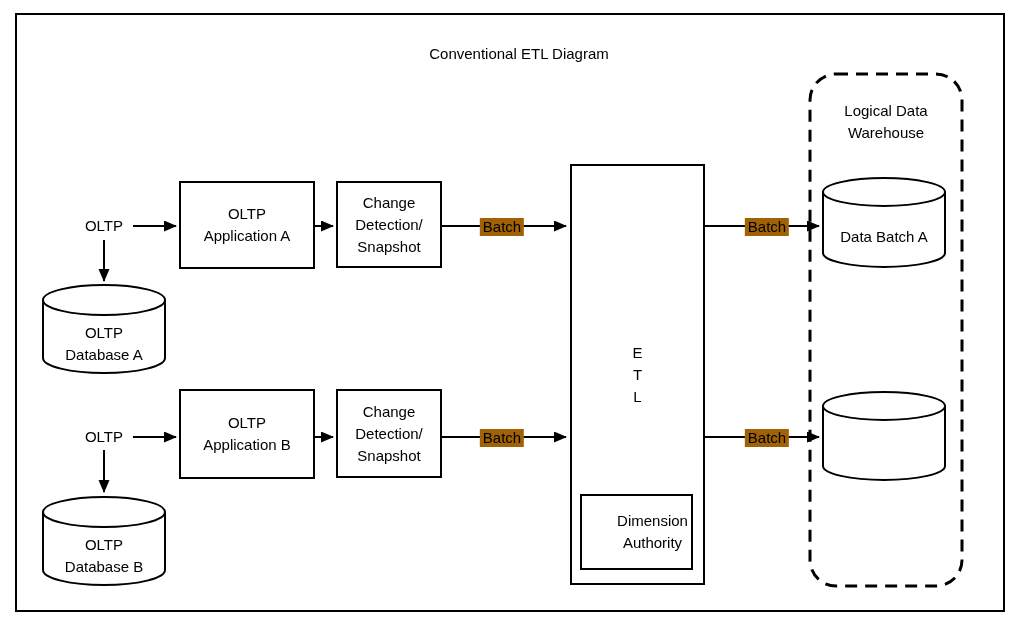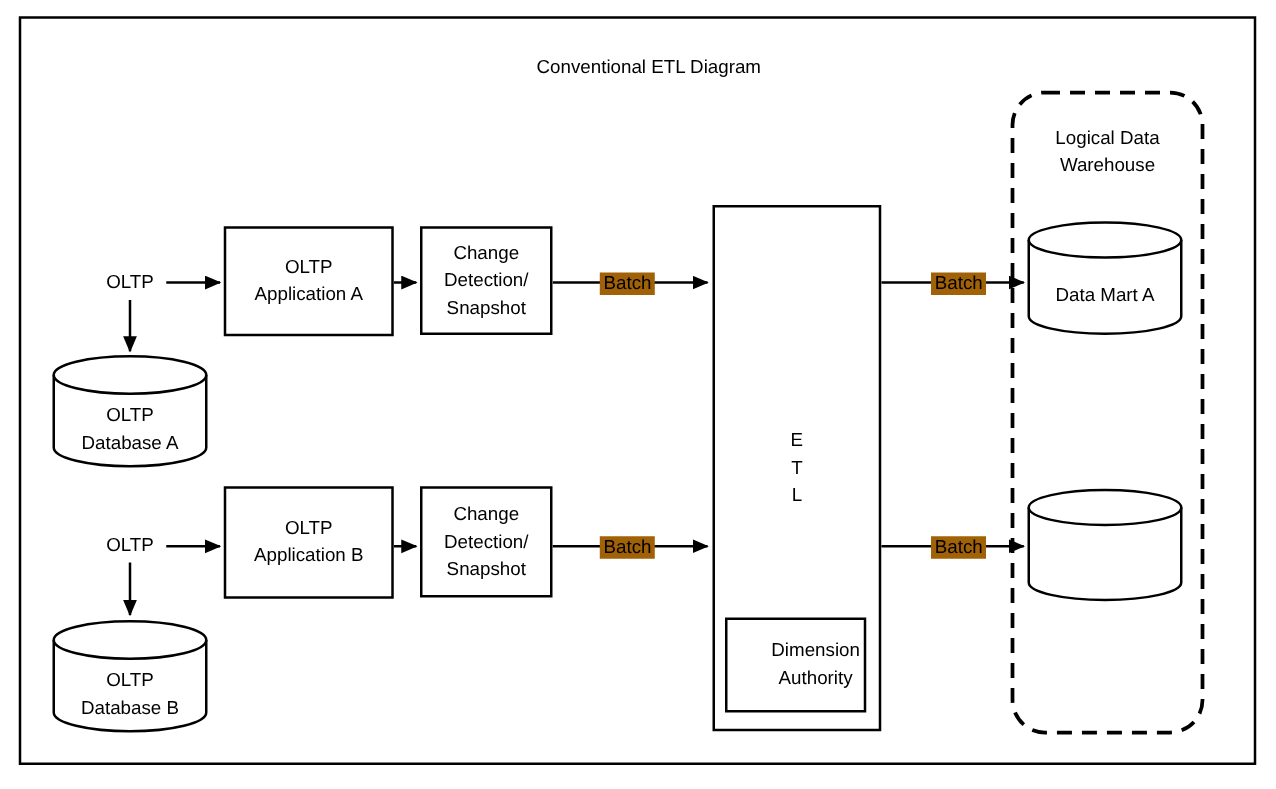--- a/index.html
+++ b/index.html
@@ -97,21 +97,21 @@
 T
 L</div>
 
   <div class="box" style="left:580px; top:494px; width:113px; height:76px;padding-left:32px;">Dimension
 Authority</div>
 
   <div class="label" style="left:24px; top:322px; width:160px;">OLTP
 Database A</div>
   <div class="label" style="left:24px; top:534px; width:160px;">OLTP
 Database B</div>
-  <div class="label" style="left:824px; top:226px; width:120px;">Data Mart A</div>
+  <div class="label" style="left:824px; top:226px; width:120px;">Data Batch A</div>
 
   <div class="label" style="left:806px; top:100px; width:160px;">Logical Data
 Warehouse</div>
 
   <div class="batch" style="left:502px; top:227px;">Batch</div>
   <div class="batch" style="left:502px; top:438px;">Batch</div>
   <div class="batch" style="left:767px; top:227px;">Batch</div>
   <div class="batch" style="left:767px; top:438px;">Batch</div>
 
 </div>

